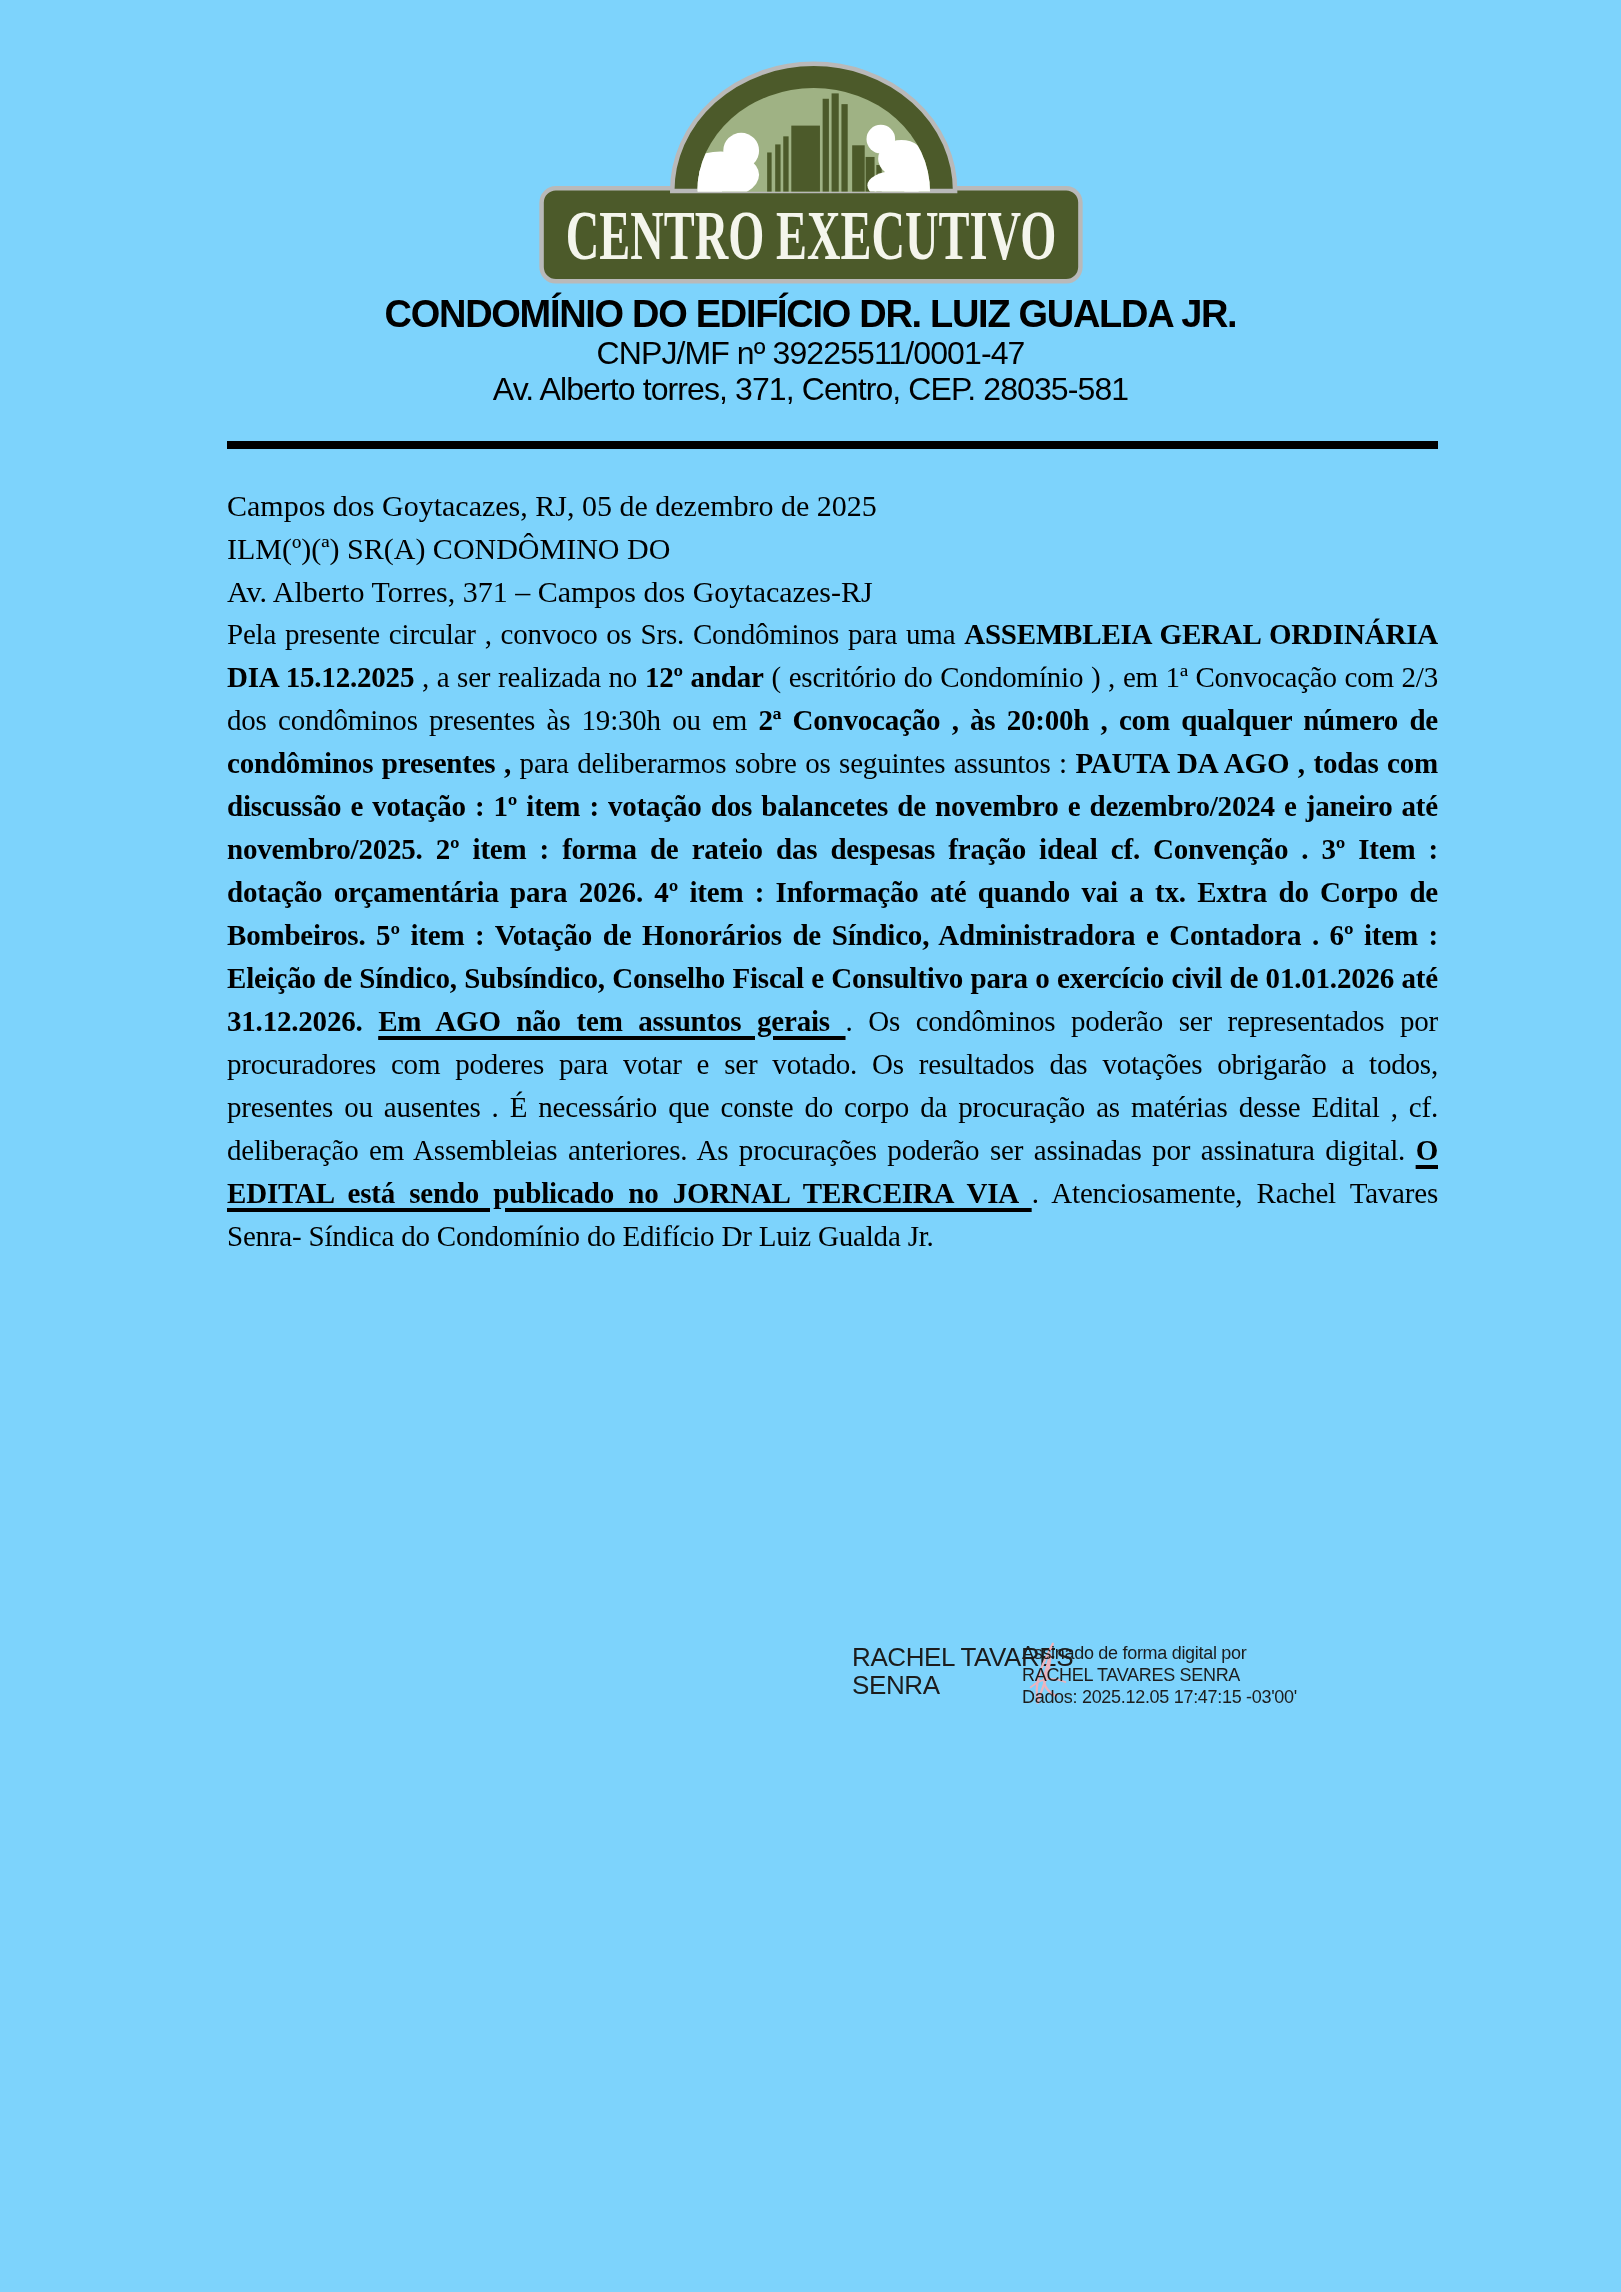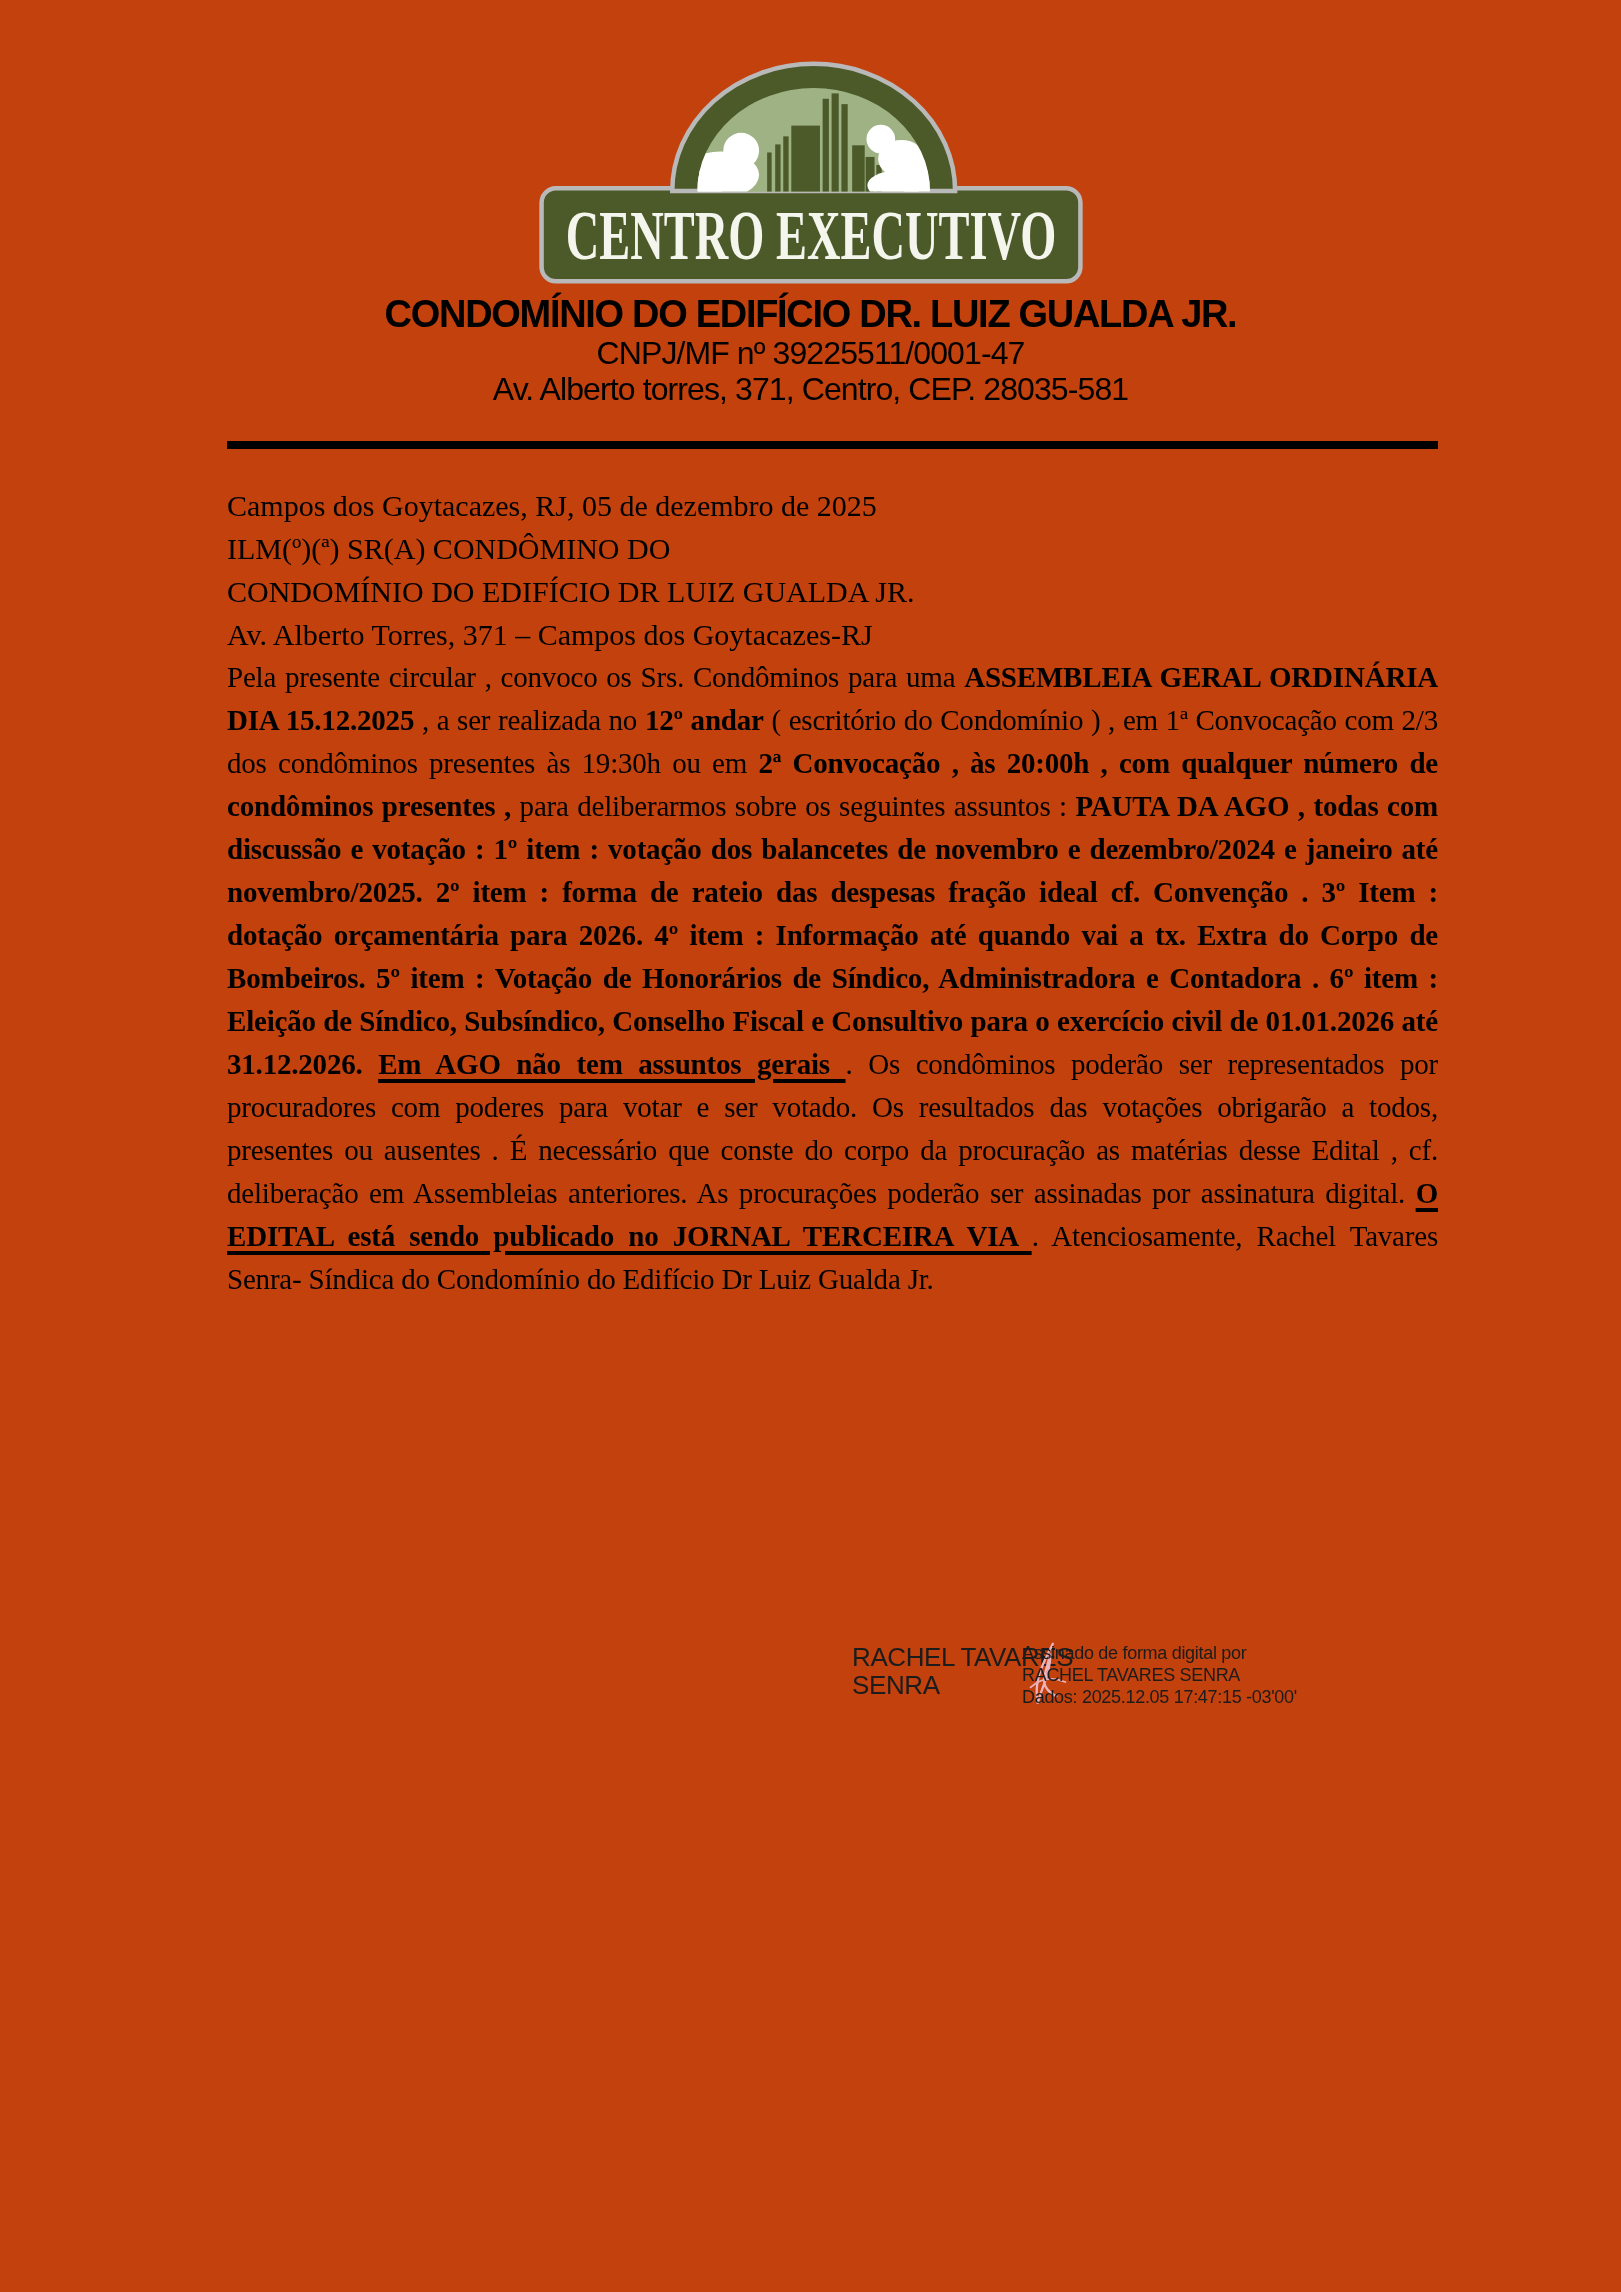--- a/index.html
+++ b/index.html
@@ -1,20 +1,20 @@
 <!DOCTYPE html>
 <html lang="pt" style="font-size:14.3px"><head>
 <meta charset="utf-8">
 <style>
   html,body{margin:0;padding:0;background:#ffffff;}
   .page{
     position:relative;
     width:1621px;
     height:2293px;
-    background:#c2410c;
+    background:#7dd3fc;
     overflow:hidden;
     font-family:"Liberation Serif","DejaVu Serif",serif;
     color:#000;
   }
   
   .logo-wrap{
     position:absolute;
     top:43px;
     left:0;
     width:100%;
@@ -162,21 +162,20 @@
   <div class="header-block">
     <div class="header-title">CONDOMÍNIO DO EDIFÍCIO DR. LUIZ GUALDA JR.</div>
     <div class="header-line">CNPJ/MF nº 39225511/0001-47</div>
     <div class="header-line">Av. Alberto torres, 371, Centro, CEP. 28035-581</div>
   </div>
   <div class="rule"></div>
 
   <div class="content">
     <p class="p-date">Campos dos Goytacazes, RJ, 05 de dezembro de 2025</p>
     <p class="p-recipient">ILM(º)(ª) SR(A) CONDÔMINO DO</p>
-    <p class="p-recipient">CONDOMÍNIO DO EDIFÍCIO DR LUIZ GUALDA JR.</p>
     <p class="p-recipient">Av. Alberto Torres, 371 – Campos dos Goytacazes-RJ</p>
     <p class="body-par"><span>Pela presente circular , convoco os Srs. Condôminos para uma </span><span class="b">ASSEMBLEIA GERAL ORDINÁRIA DIA 15.12.2025</span><span> , a ser realizada no </span><span class="b">12º andar</span><span> ( escritório do Condomínio ) , em 1ª Convocação com 2/3 dos condôminos presentes às 19:30h ou em </span><span class="b">2ª Convocação , às 20:00h , com qualquer número de condôminos presentes ,</span><span> para deliberarmos sobre os seguintes assuntos : </span><span class="b">PAUTA DA AGO , todas com discussão e votação : 1º item : votação dos balancetes de novembro e dezembro/2024 e janeiro até novembro/2025. 2º item : forma de rateio das despesas fração ideal cf. Convenção . 3º Item : dotação orçamentária para 2026. 4º item : Informação até quando vai a tx. Extra do Corpo de Bombeiros. 5º item : Votação de Honorários de Síndico, Administradora e Contadora . 6º item : Eleição de Síndico, Subsíndico, Conselho Fiscal e Consultivo para o exercício civil de 01.01.2026 até 31.12.2026. </span><span class="b u">Em AGO não tem assuntos gerais </span><span> . Os condôminos poderão ser representados por procuradores com poderes para votar e ser votado. Os resultados das votações obrigarão a todos, presentes ou ausentes . É necessário que conste do corpo da procuração as matérias desse Edital , cf. deliberação em Assembleias anteriores. As procurações poderão ser assinadas por assinatura digital. </span><span class="b u">O EDITAL está sendo publicado no JORNAL TERCEIRA VIA </span><span> . Atenciosamente, Rachel Tavares Senra- Síndica do Condomínio do Edifício Dr Luiz Gualda Jr.</span></p>
   </div>
 
   <div class="sig-name">RACHEL TAVARES SENRA</div>
   <div class="sig-squiggle">
     <svg width="43" height="66" viewBox="0 0 48 74">
       <path d="M 30 3 C 20 24 8 42 13 70 C 17 52 28 36 27 14 C 24 34 10 50 34 62" fill="none" stroke="#ecb3bd" stroke-width="2.6" stroke-linecap="round"></path>
       <path d="M 5 52 C 16 42 30 40 44 46" fill="none" stroke="#ecb3bd" stroke-width="2" stroke-linecap="round"></path>
     </svg>

